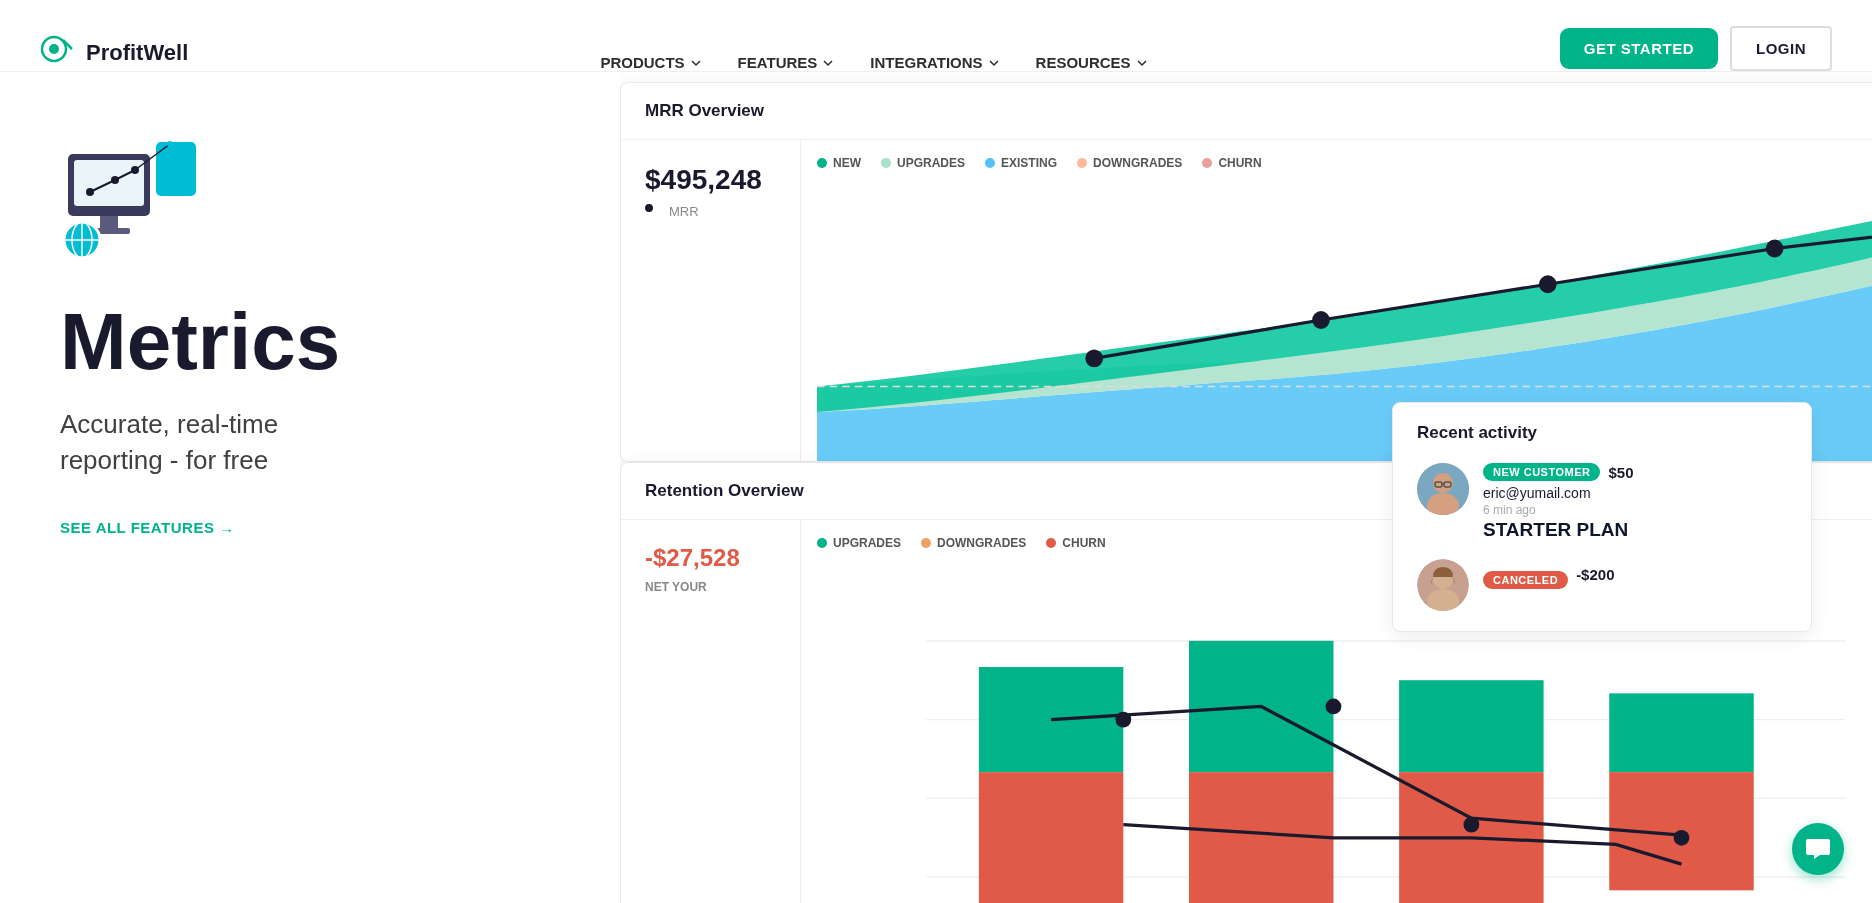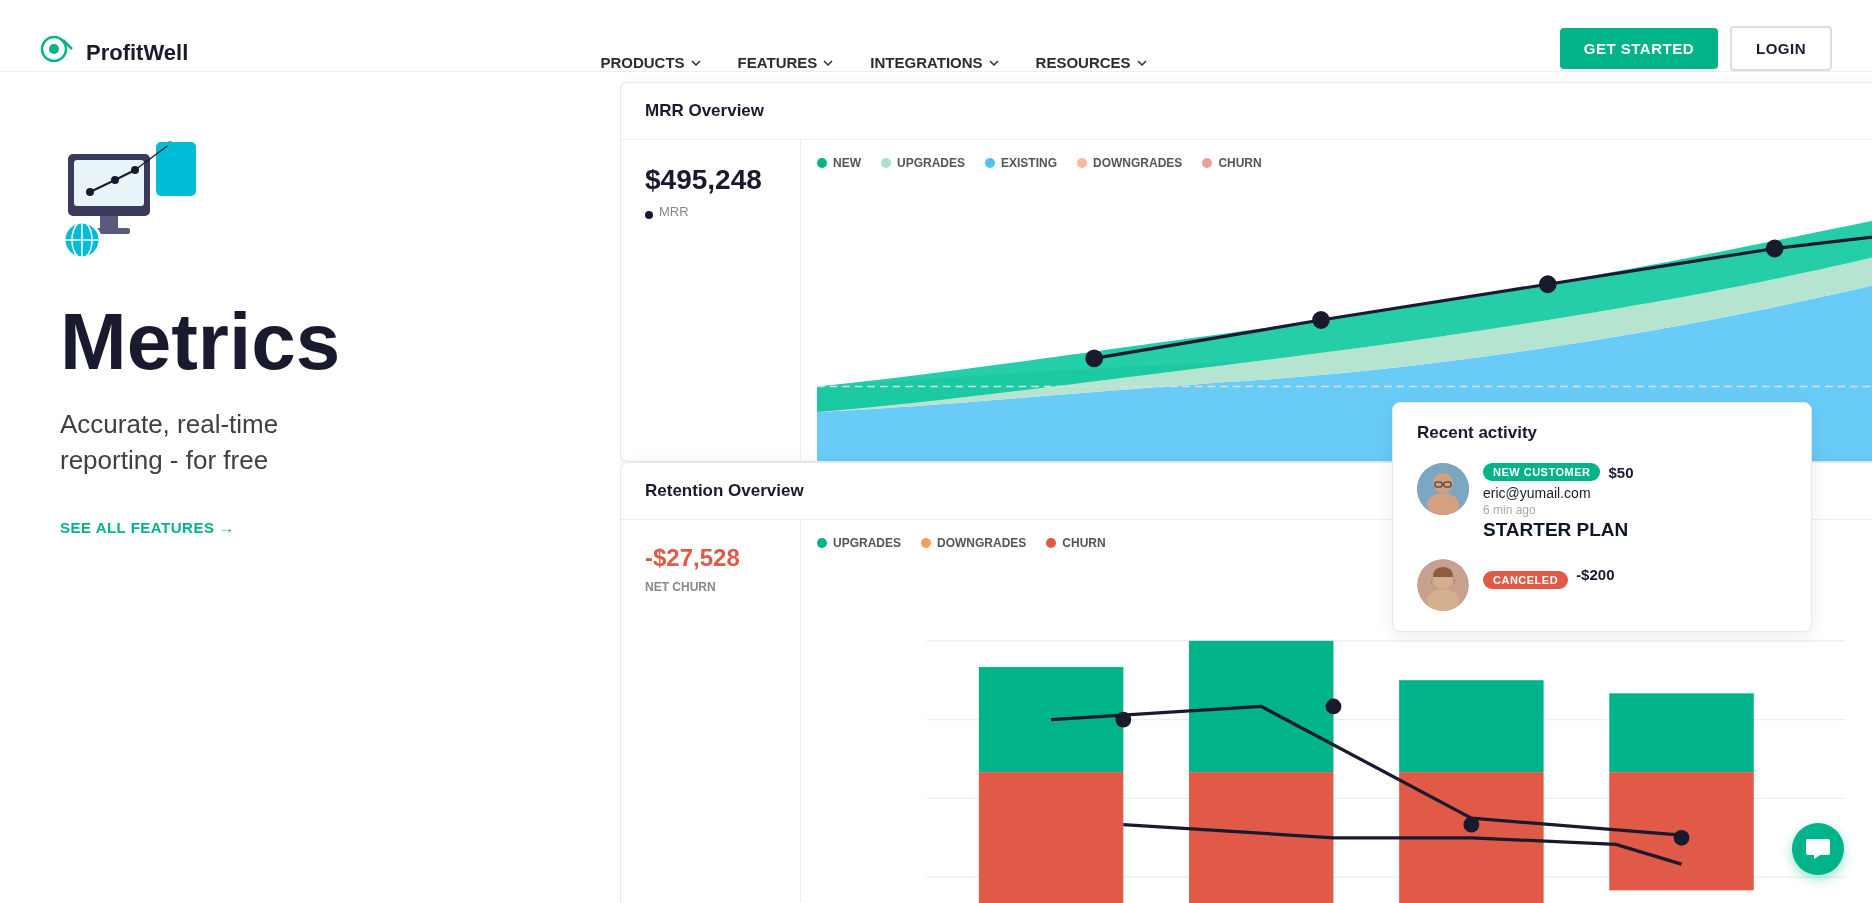--- a/index.html
+++ b/index.html
@@ -11,21 +11,21 @@
       padding: 0 40px; height: 72px; border-bottom: 1px solid #eee; background: #fff;
       position: relative; z-index: 10;
     }
     .nav-logo { display: flex; align-items: center; gap: 10px; }
     .nav-logo-icon { width: 36px; height: 36px; }
     .nav-logo-text { font-size: 22px; font-weight: 700; color: #1a1a2e; }
     .nav-links { display: flex; align-items: center; gap: 36px; }
     .nav-link { font-size: 15px; font-weight: 600; color: #2d2d2d; cursor: pointer; display: flex; align-items: center; gap: 5px; }
     .nav-link svg { width: 12px; height: 12px; }
     .nav-cta { display: flex; align-items: center; gap: 12px; }
-    .btn-get-started { background: #00b388; color: #fff; font-size: 15px; font-weight: 700; padding: 12px 24px; border: none; border-radius: 4px; cursor: pointer; letter-spacing: 0.5px; }
+    .btn-get-started { background: #00b388; color: #fff; font-size: 15px; font-weight: 700; padding: 12px 24px; border: none; border-radius: 9px; cursor: pointer; letter-spacing: 0.5px; }
     .btn-login { background: #fff; color: #1a1a2e; font-size: 15px; font-weight: 700; padding: 12px 24px; border: 2px solid #ddd; border-radius: 4px; cursor: pointer; letter-spacing: 0.5px; }
 
     
     .main { display: flex; height: calc(903px - 72px); position: relative; overflow: hidden; }
 
     
     .hero { width: 620px; padding: 60px 40px 40px 60px; flex-shrink: 0; position: relative; z-index: 2; }
     .hero-illustration { width: 140px; height: 130px; margin-bottom: 40px; position: relative; }
     .hero-title { font-size: 80px; font-weight: 900; color: #1a1a2e; line-height: 1; margin-bottom: 24px; }
     .hero-subtitle { font-size: 26px; color: #404040; line-height: 1.4; margin-bottom: 40px; }
@@ -40,21 +40,21 @@
       position: absolute; top: 10px; left: 0; right: -100px;
       background: #fff; border: 1px solid #e8e8e8; border-radius: 8px;
       box-shadow: 0 4px 20px rgba(0,0,0,0.08);
       height: 380px; overflow: hidden;
     }
     .card-header { padding: 18px 24px; border-bottom: 1px solid #eee; }
     .card-title { font-size: 17px; font-weight: 700; color: #1a1a2e; }
     .mrr-content { display: flex; height: calc(100% - 54px); }
     .mrr-left { width: 180px; flex-shrink: 0; padding: 24px; border-right: 1px solid #eee; }
     .mrr-value { font-size: 28px; font-weight: 800; color: #1a1a2e; margin-bottom: 8px; }
-    .mrr-label { font-size: 13px; color: #888; display: flex; align-items: flex-end; gap: 6px; }
+    .mrr-label { font-size: 13px; color: #888; display: flex; align-items: flex-start; gap: 16px; }
     .mrr-dot { width: 8px; height: 8px; border-radius: 50%; background: #1a1a2e; }
     .mrr-right { flex: 1; padding: 16px 20px 8px 16px; display: flex; flex-direction: column; gap: 12px; }
     .legend { display: flex; align-items: center; gap: 20px; flex-wrap: wrap; }
     .legend-item { display: flex; align-items: center; gap: 6px; font-size: 12px; font-weight: 600; color: #555; }
     .legend-dot { width: 10px; height: 10px; border-radius: 50%; }
     .chart-area { flex: 1; position: relative; }
 
     
     .area-chart { width: 100%; height: 100%; }
 
@@ -229,21 +229,21 @@
       </div>
     </div>
 
     <div class="retention-card">
       <div class="card-header">
         <span class="card-title">Retention Overview</span>
       </div>
       <div class="retention-content">
         <div class="retention-left">
           <div class="retention-value">-$27,528</div>
-          <div class="retention-label">NET CHURN</div>
+          <div class="retention-label">NET YOUR</div>
         </div>
         <div class="retention-right">
           <div class="legend">
             <div class="legend-item">
               <div class="legend-dot" style="background:#00b388"></div>
               <span>UPGRADES</span>
             </div>
             <div class="legend-item">
               <div class="legend-dot" style="background:#f0a060"></div>
               <span>DOWNGRADES</span>

